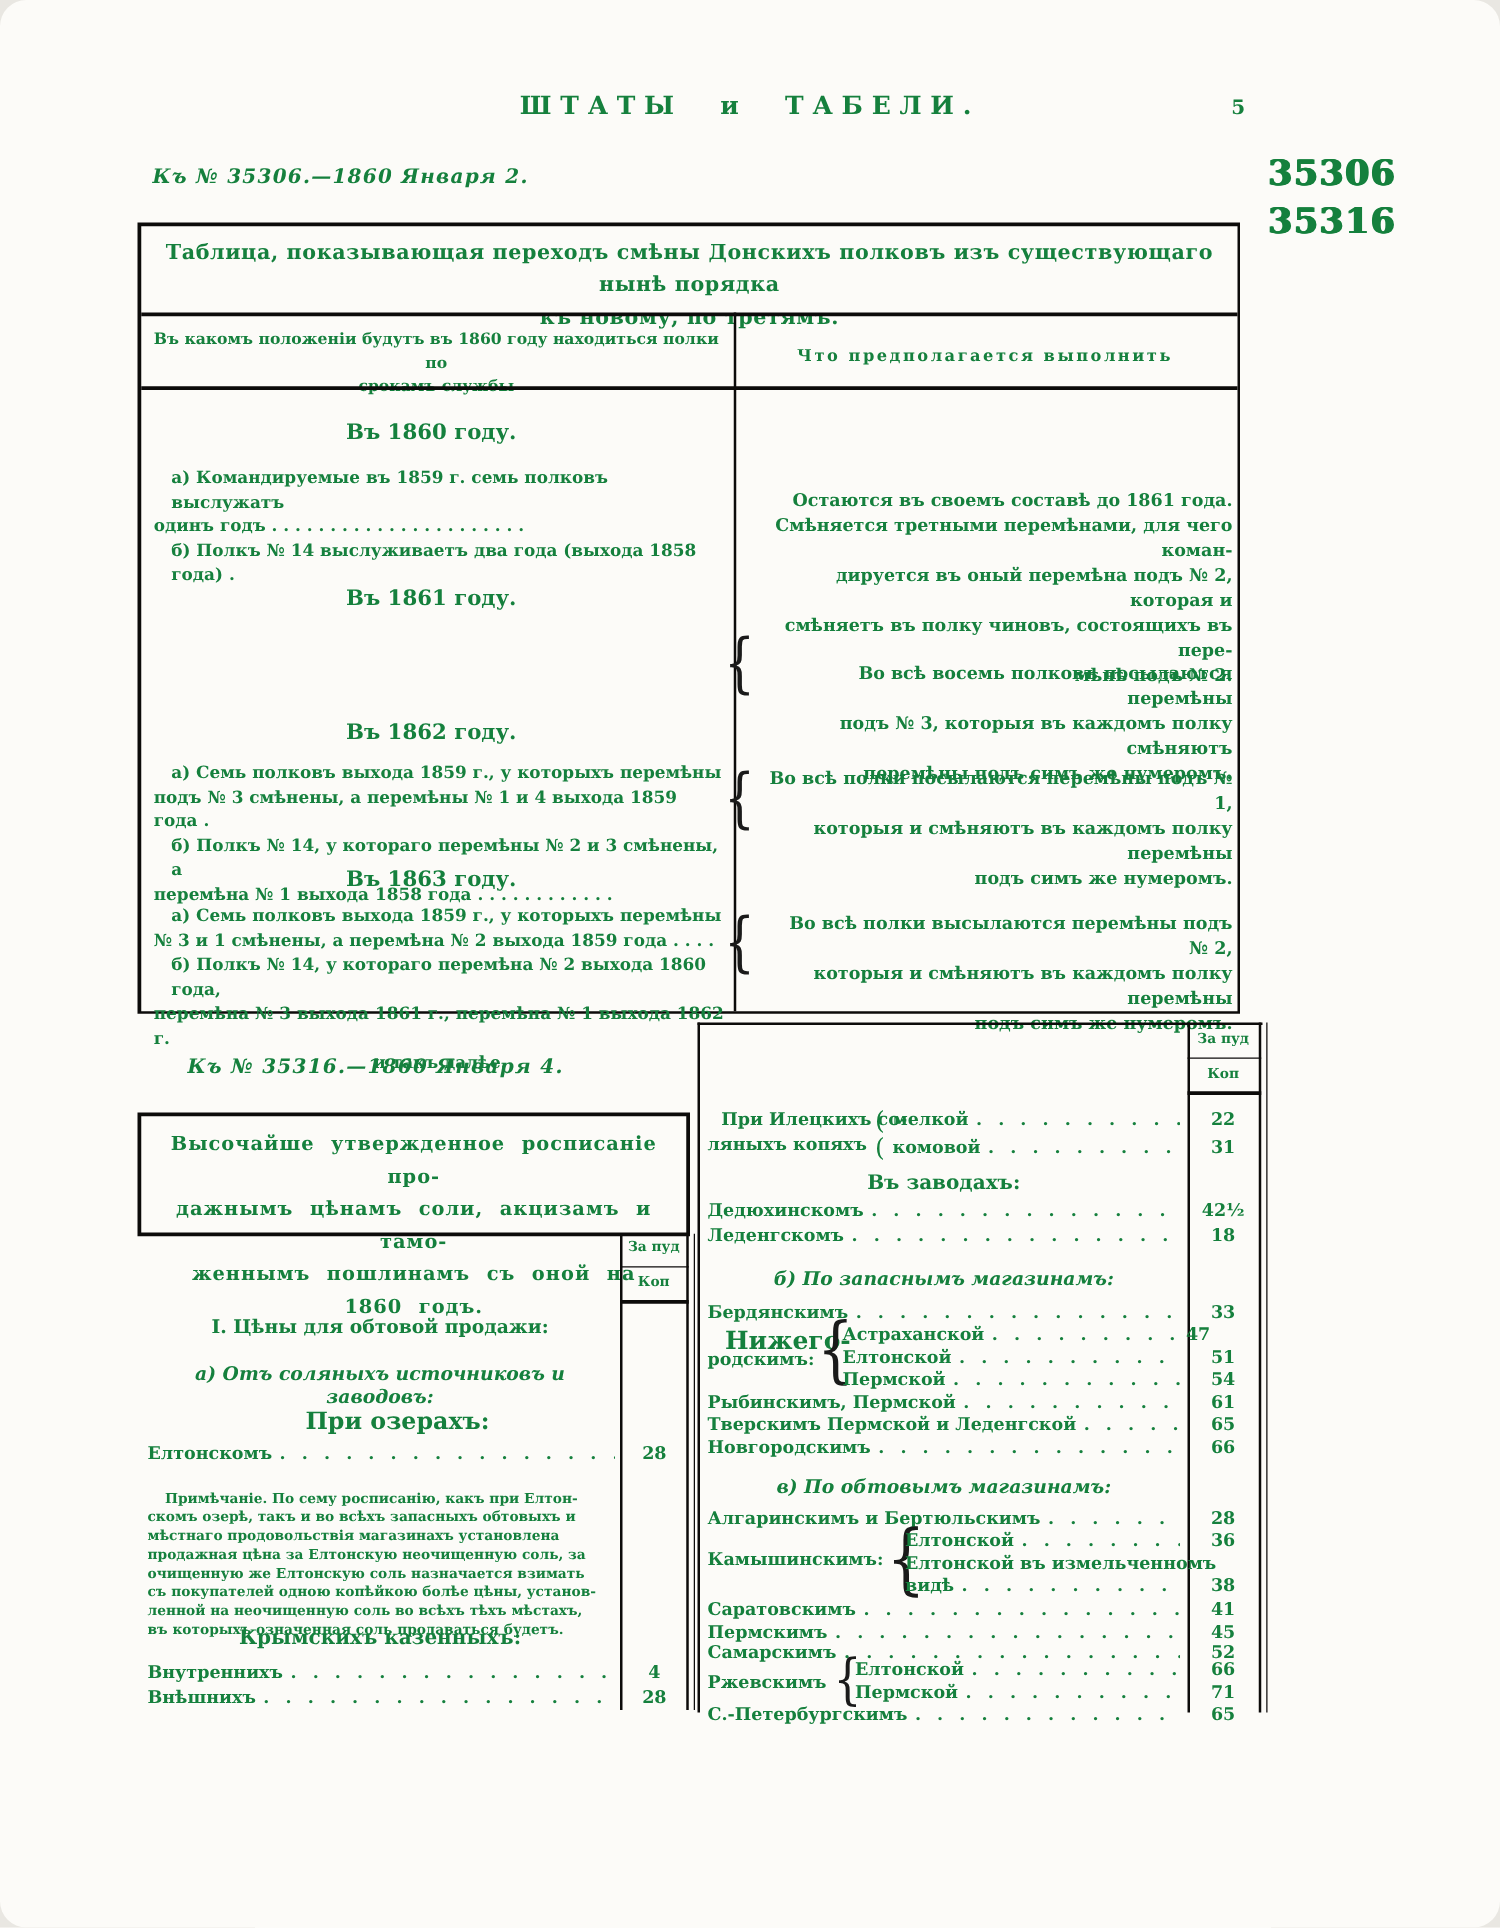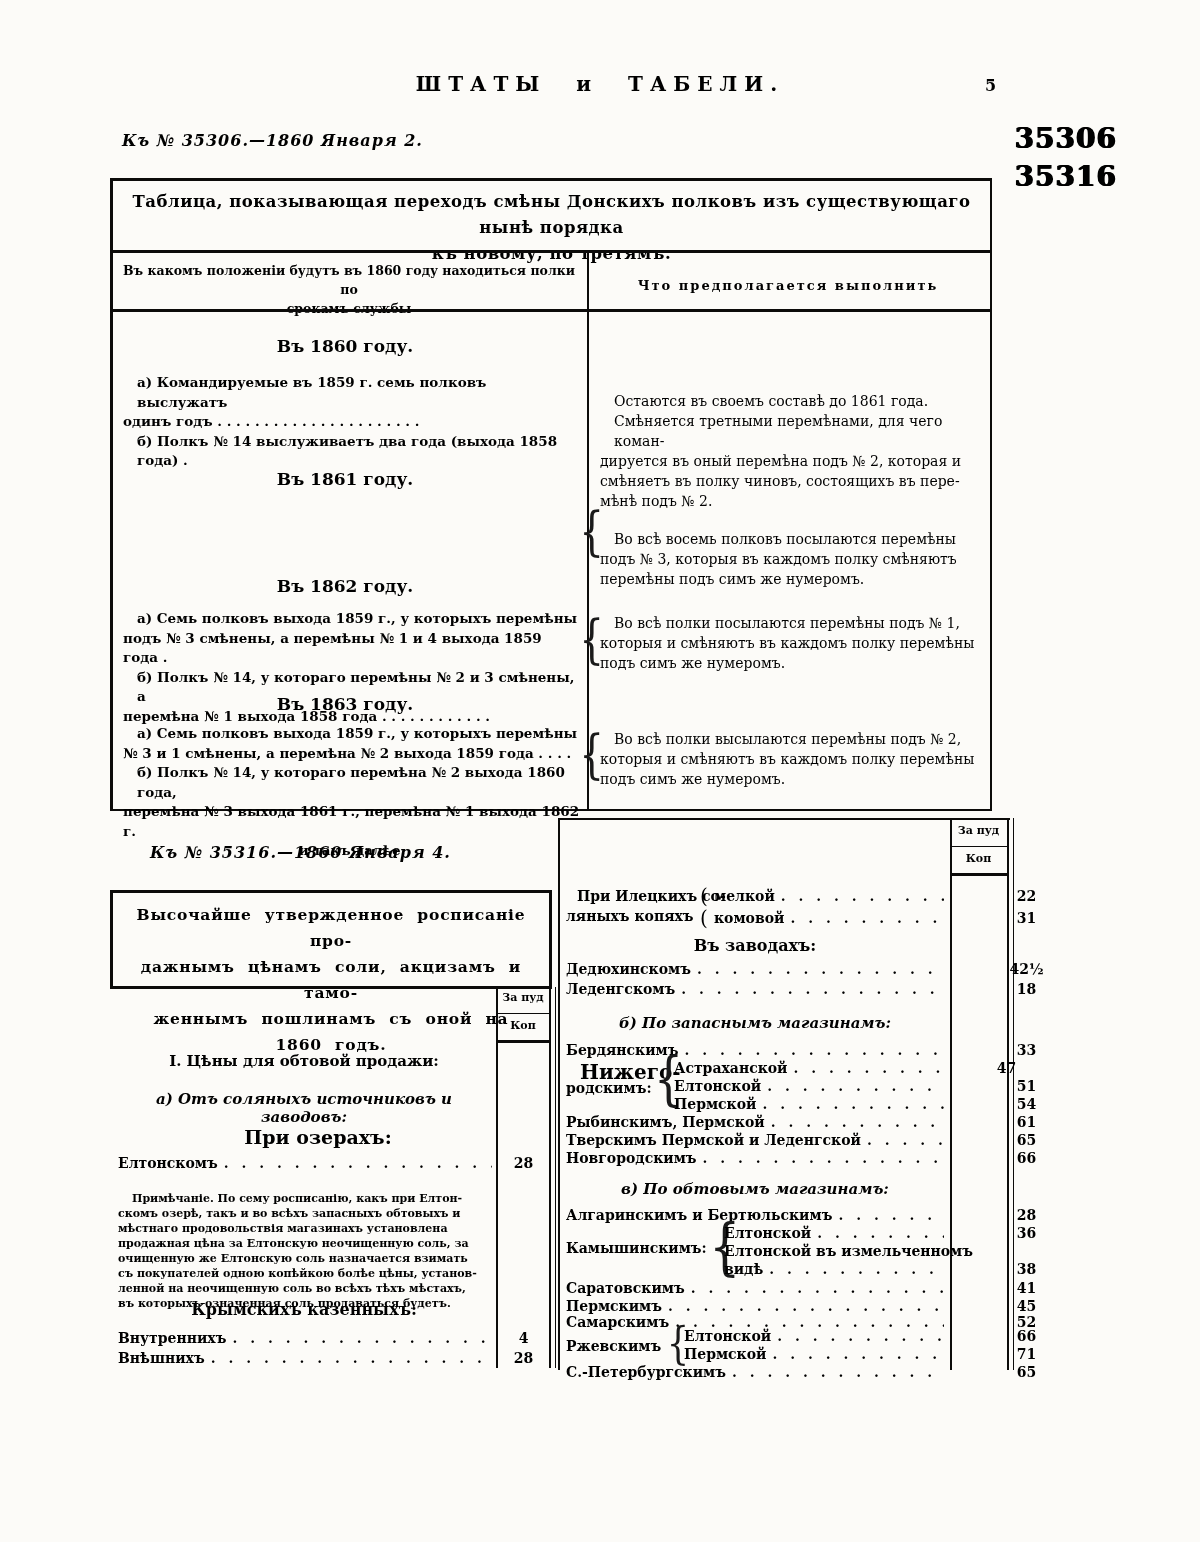--- a/index.html
+++ b/index.html
@@ -5,43 +5,44 @@
   html,body{margin:0;padding:0;}
   body{
     font-family:"DejaVu Serif","Liberation Serif",serif;
     background:#e9e7e2;
   }
   #page{
     position:relative;
     width:1200px;height:1542px;
     margin:0 auto;
     background:#fcfbf8;
-    color:#000000;
+    color:#15803d;
     overflow:hidden;
+    border-radius:21px;
   }
   .abs{position:absolute;}
   .b{font-weight:bold;}
   .i{font-style:italic;}
   .c{text-align:center;}
   .hline{background:#0c0b0a;}
   .vline{background:#0c0b0a;}
   
   #t1box{
     left:110px;top:178px;width:877px;height:628px;
     border:3px solid #0c0b0a;border-right-width:2px;border-bottom-width:2px;
   }
   .t1title{left:0;right:0;top:8px;text-align:center;font-weight:bold;
     font-size:16.5px;line-height:26px;letter-spacing:.5px;}
   .hdrL{left:10px;top:80px;width:452px;text-align:center;font-weight:bold;
     font-size:12.5px;line-height:19px;}
   .hdrR{left:480px;top:97px;width:390px;text-align:center;font-weight:bold;
     font-size:13px;letter-spacing:2px;}
   .yearh{width:464px;text-align:center;font-weight:bold;font-size:17px;}
   .lblock{left:10px;width:458px;font-weight:bold;font-size:13.5px;line-height:19.5px;}
-  .rblock{left:487px;width:386px;font-weight:normal;font-size:14px;line-height:20px;}
+  .rblock{left:487px;width:386px;font-weight:bold;font-size:14px;line-height:20px;text-align:right;}
   .ind{padding-left:14px;}
   .gbrace{font-size:52px;font-weight:normal;line-height:60px;color:#1a1a1a;
     transform:scaleX(.75);}
   .gbrace::before{content:"{";}
   
   .ref{font-size:16px;font-weight:bold;font-style:italic;letter-spacing:1px;}
   .fat{font-size:28px;font-weight:bold;letter-spacing:1px;
     text-shadow:0.7px 0 currentColor,-0.7px 0 currentColor;}
   #t2titlebox{
     left:110px;top:890px;width:436px;height:93px;
@@ -49,21 +50,21 @@
   }
   .t2title{left:14px;right:14px;top:9px;text-align:center;font-weight:bold;
     font-size:15.5px;line-height:26px;letter-spacing:.8px;word-spacing:7px;}
   .colhdr{font-size:11px;font-weight:bold;text-align:center;}
   .row{display:flex;align-items:baseline;font-weight:bold;font-size:14px;}
   .row .lbl{white-space:nowrap;}
   .leader{flex:1;overflow:hidden;white-space:nowrap;letter-spacing:4px;
     font-weight:bold;padding-left:6px;}
   .leader::before{content:". . . . . . . . . . . . . . . . . . . . . . . . . . . . . . . . . . . . . .";}
   .valL{width:53px;text-align:center;font-weight:bold;font-size:14px;}
-  .valR{width:57px;text-align:center;font-weight:bold;font-size:14px;padding-left:48px;}
+  .valR{width:57px;text-align:center;font-weight:bold;font-size:14px;}
   .sechead{font-weight:bold;font-size:15px;text-align:center;}
   .note{font-size:11px;line-height:15px;font-weight:bold;width:374px;}
   .paren::before{content:"(";font-size:20px;font-weight:normal;}
   .bigbrace{font-weight:normal;color:#1a1a1a;transform:scaleX(.8);}
   .bigbrace::before{content:"{";}
 </style>
 </head>
 <body>
 
 <div id="page">

